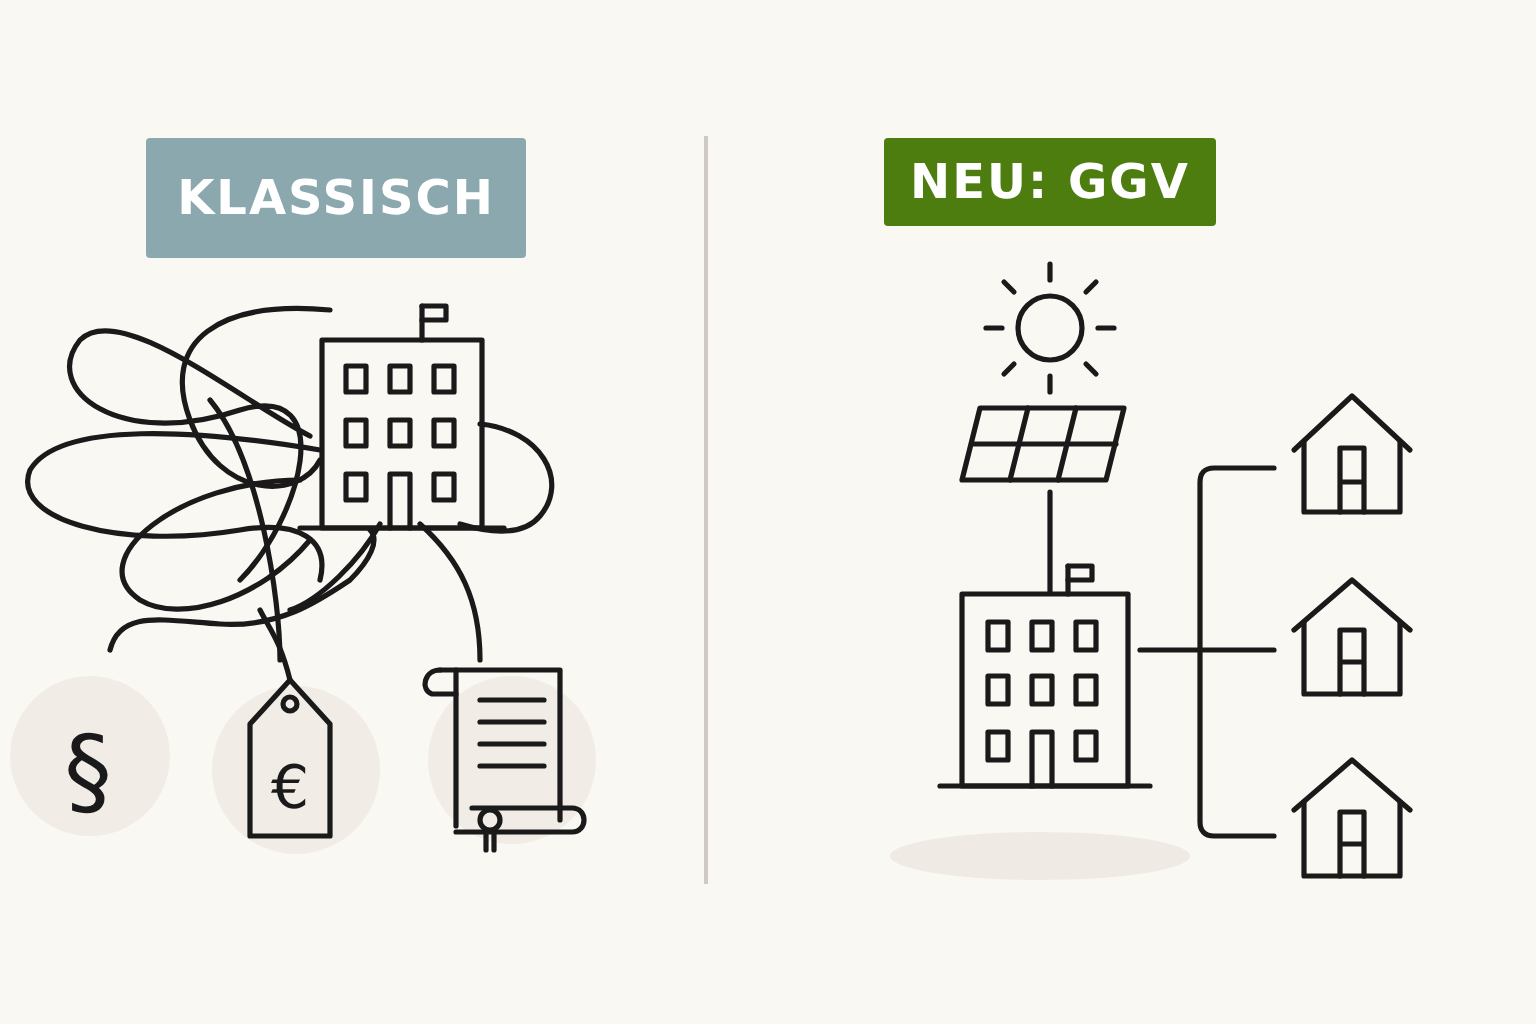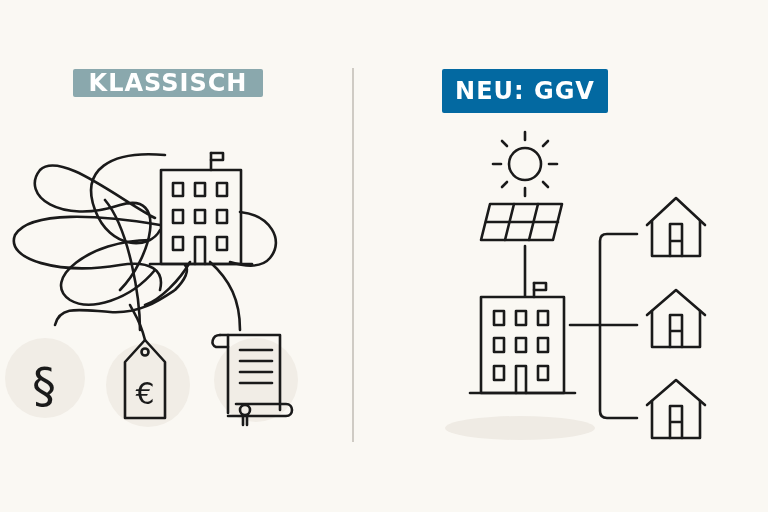--- a/index.html
+++ b/index.html
@@ -1,19 +1,19 @@
 <!DOCTYPE html>
 <html><head>
 <meta charset="utf-8">
 <style>
   html, body { margin: 0; padding: 0; }
   body { width: 768px; height: 512px; background: #faf8f3; position: relative; overflow: hidden; font-family: "DejaVu Sans", sans-serif; }
   .badge { position: absolute; color: #fff; font-weight: bold; font-size: 24px; letter-spacing: 1px; display: flex; align-items: center; justify-content: center; border-radius: 2px; }
-  .badge-klassisch { left: 73px; top: 69px; width: 190px; height: 28px; background: #8aa8ad; }
-  .badge-neu { left: 442px; top: 69px; width: 166px; height: 44px; background: #0369a1; }
+  .badge-klassisch { left: 73px; top: 69px; width: 190px; height: 60px; background: #8aa8ad; }
+  .badge-neu { left: 442px; top: 69px; width: 166px; height: 44px; background: #4d7c0f; }
   .divider { position: absolute; left: 352px; top: 68px; width: 2px; height: 374px; background: #cfcbc4; }
   svg.scene { position: absolute; left: 0; top: 0; }
 </style>
 </head>
 <body>
 
 <div class="badge badge-klassisch">KLASSISCH</div>
 <div class="badge badge-neu">NEU: GGV</div>
 <div class="divider"></div>
 

